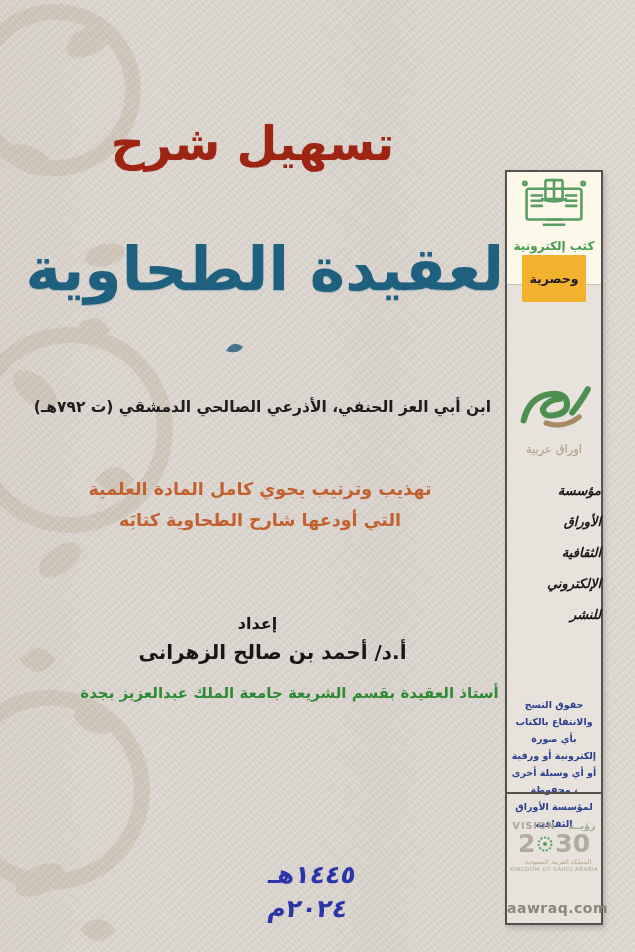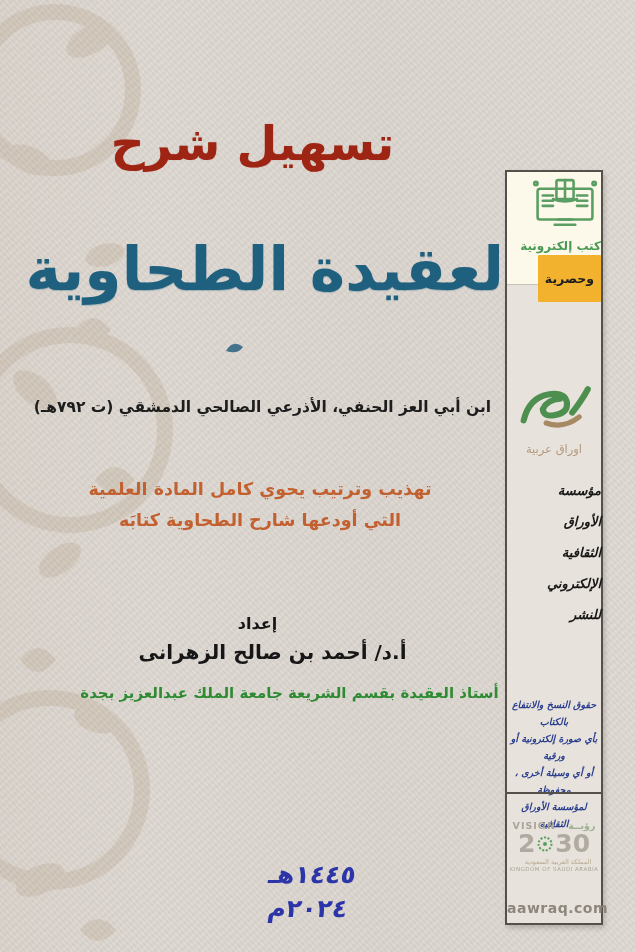--- a/index.html
+++ b/index.html
@@ -53,36 +53,36 @@
     font-size:25px;color:#2b35a8;transform:skewX(-8deg);line-height:34px;font-weight:bold;
   }
   
   .panel{
     position:absolute;left:505px;top:170px;width:98px;height:755px;
     background:#e7e2db;border:2px solid #55504a;box-sizing:border-box;
     box-shadow:2px 3px 5px rgba(0,0,0,.18);
   }
   .ebooks-box{
     position:absolute;top:0;left:0;right:0;height:112px;background:#fcf8ea;
-    border-bottom:1px solid #c9c2b4;text-align:right;
+    border-bottom:1px solid #c9c2b4;text-align:center;
   }
   .ebooks-caption{font-size:12px;font-weight:bold;color:#4a9a55;direction:rtl;margin-top:1px;}
   .excl-badge{
     display:inline-block;background:#f2b22e;color:#1d1d1d;font-size:12.5px;font-weight:bold;
     padding:16px 7px;margin-top:2px;direction:rtl;border-radius:1px;
   }
   .awraq-block{position:absolute;top:212px;left:0;right:0;text-align:center;}
   .awraq-caption{font-size:11.5px;color:#b39a7f;direction:rtl;margin-top:2px;}
   .publisher{
     position:absolute;top:303px;left:0;right:0;text-align:right;direction:rtl;
     font-size:13px;font-weight:bold;color:#181818;line-height:31px;font-style:italic;
   }
   .copyright{
     position:absolute;top:524px;left:3px;right:3px;text-align:center;direction:rtl;
-    font-size:9.5px;font-weight:bold;color:#2b3f8f;line-height:17px;font-style:italic;
+    font-size:9.5px;font-weight:bold;color:#2b3f8f;line-height:17px;
   }
   .panel-divider{position:absolute;top:620px;left:-1px;right:-1px;border-top:2px solid #55504a;}
   .vision-block{position:absolute;top:648px;left:0;right:0;text-align:center;}
   .vision-row1{font-size:9.5px;color:#aba49a;letter-spacing:1px;font-weight:bold;}
   .vision-ar{color:#9fae96;letter-spacing:0;margin-left:8px;}
   .vision-year{font-size:25px;font-weight:bold;color:#b1aaa1;line-height:26px;display:flex;align-items:center;justify-content:center;gap:1px;}
   .kingdom-ar{font-size:6.5px;color:#b8a88e;direction:rtl;margin-top:1px;padding-left:8px;}
   .kingdom-en{font-size:5.5px;color:#aba49a;letter-spacing:.5px;}
   .website{
     position:absolute;top:728px;left:0;right:0;text-align:center;

